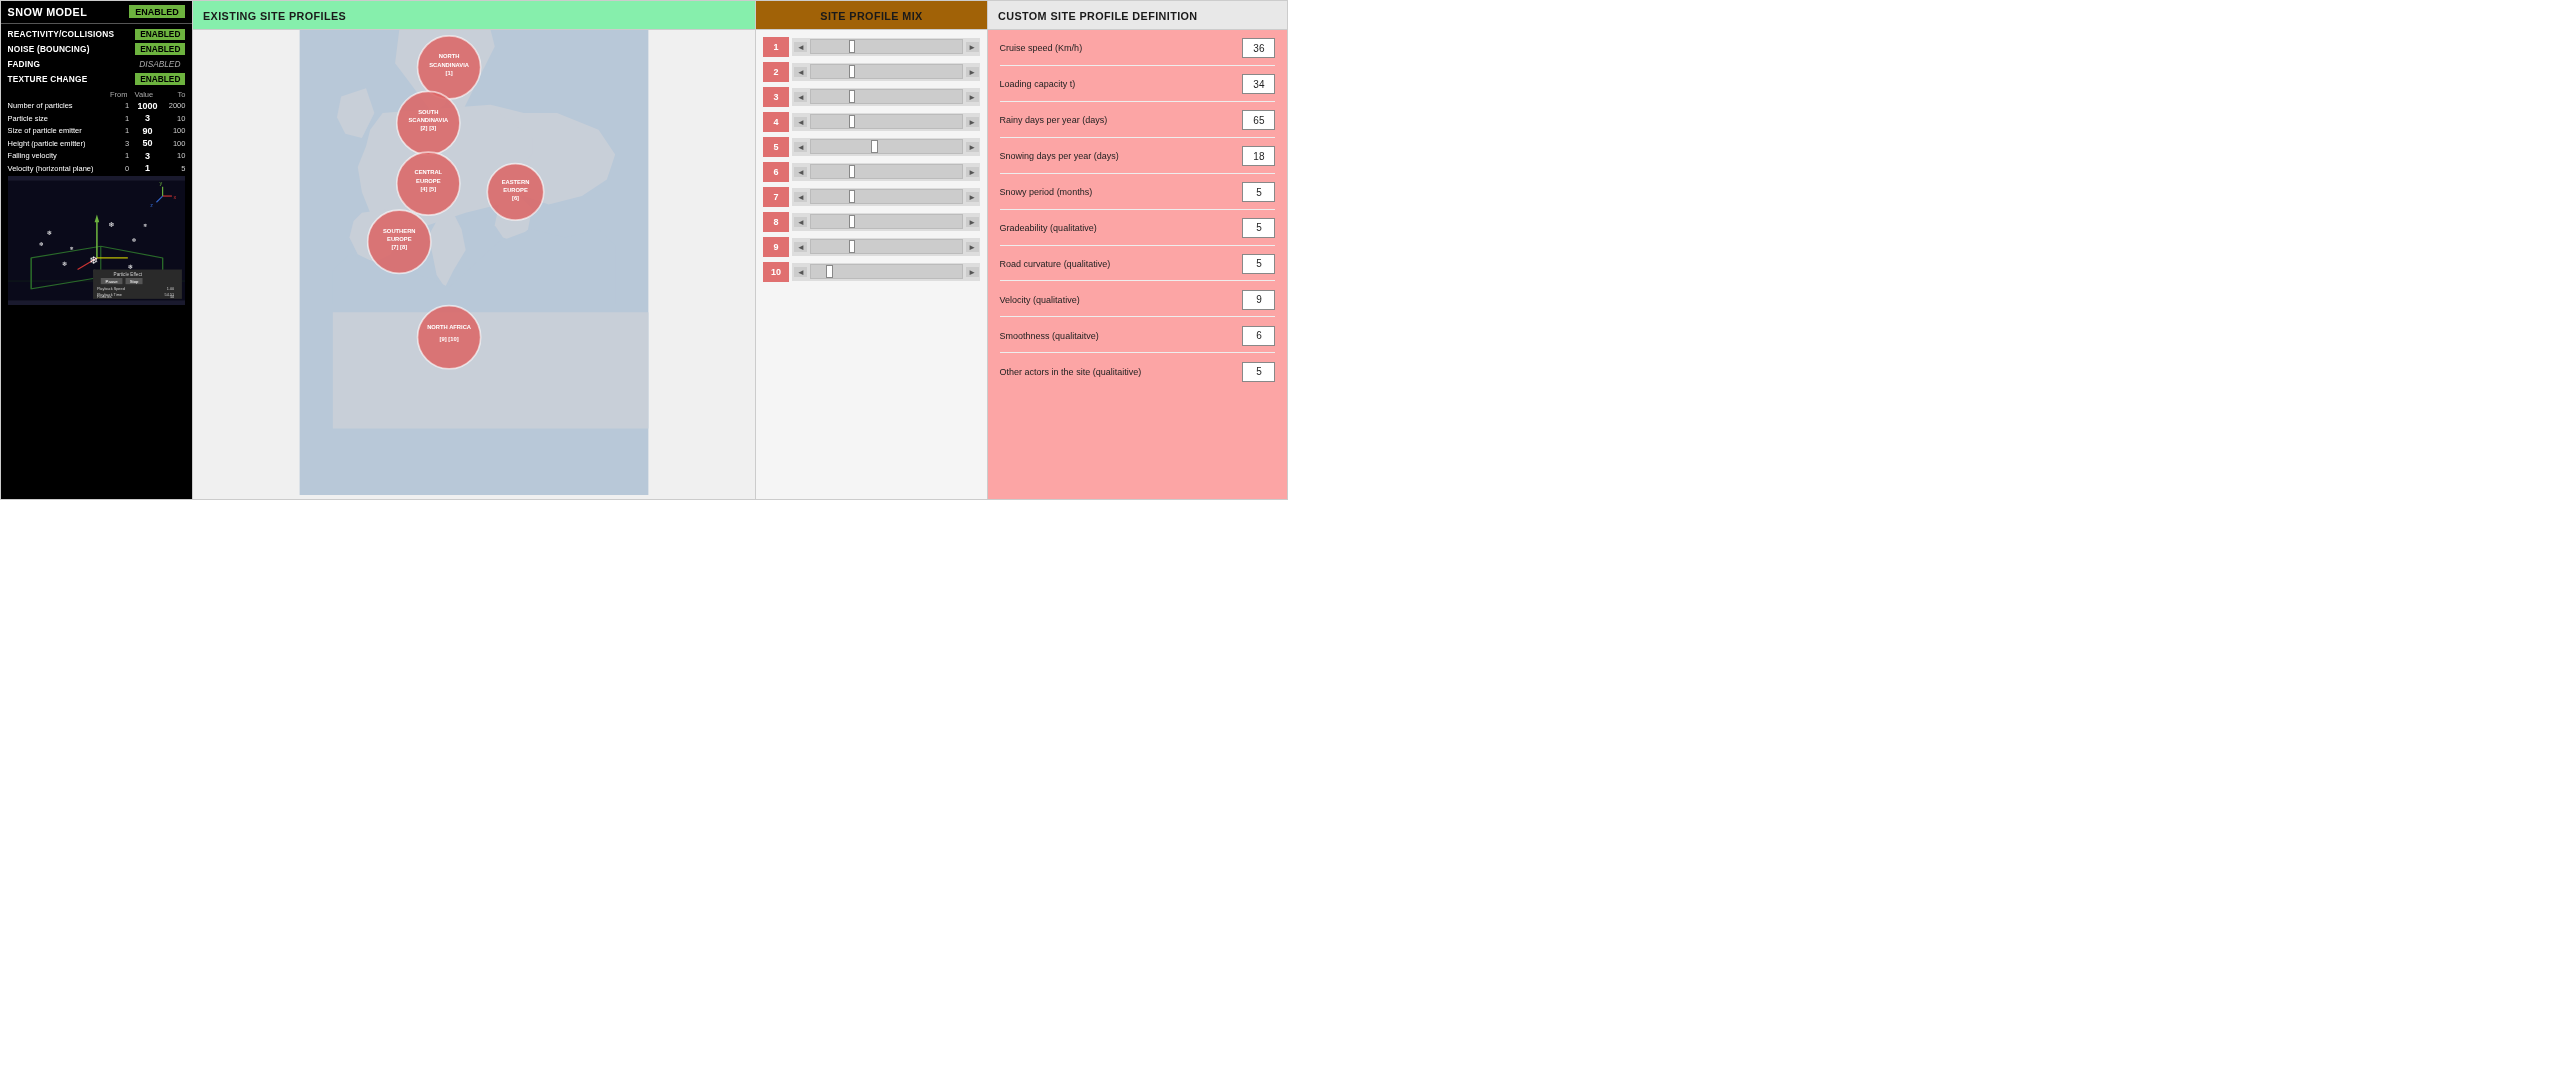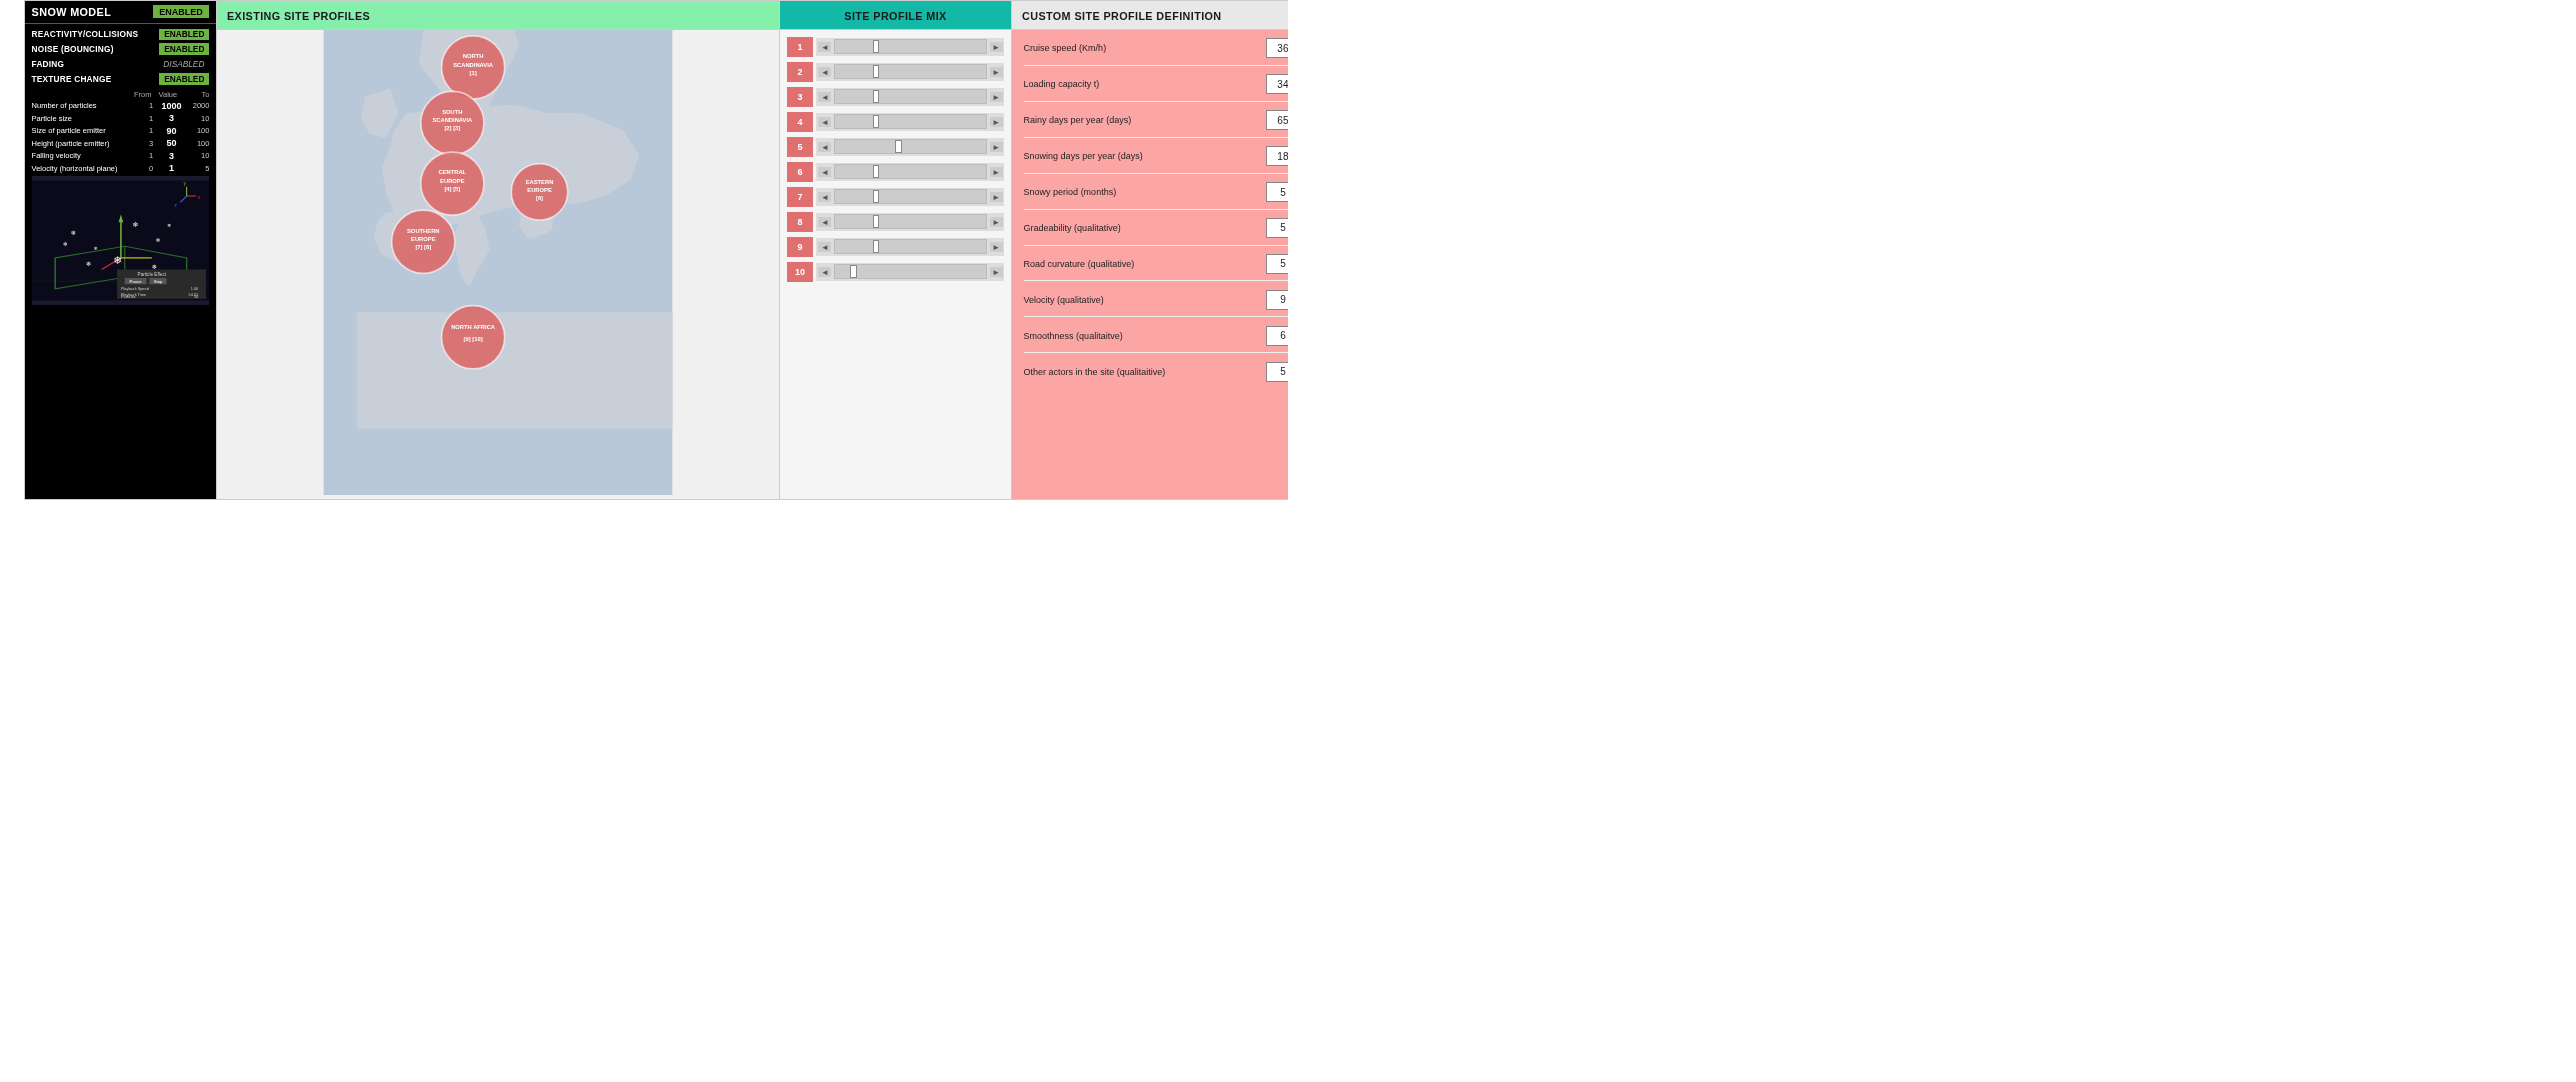--- a/index.html
+++ b/index.html
@@ -7,21 +7,20 @@
       background: #fff;
       font-family: Arial, sans-serif;
       width: 1288px;
       min-height: 541px;
     }
 
     .main-container {
       display: flex;
       flex-direction: row;
       width: 100%;
-      margin-left: 24px;
     }
 
     .top-section {
       display: flex;
       flex-direction: row;
       width: 100%;
       border: 1.7px solid #ccc;
     }
 
     
@@ -179,21 +178,21 @@
 
     
     .profile-mix-panel {
       width: 232px;
       min-width: 232px;
       background: #f5f5f5;
       border-right: 1.7px solid #ccc;
     }
 
     .profile-mix-header {
-      background: #14b8a6;
+      background: #a16207;
       padding: 6.6px 10px;
       border-bottom: 1.7px solid #ccc;
       text-align: center;
     }
 
     .profile-rows {
       padding: 6.6px;
     }
 
     .profile-row {

